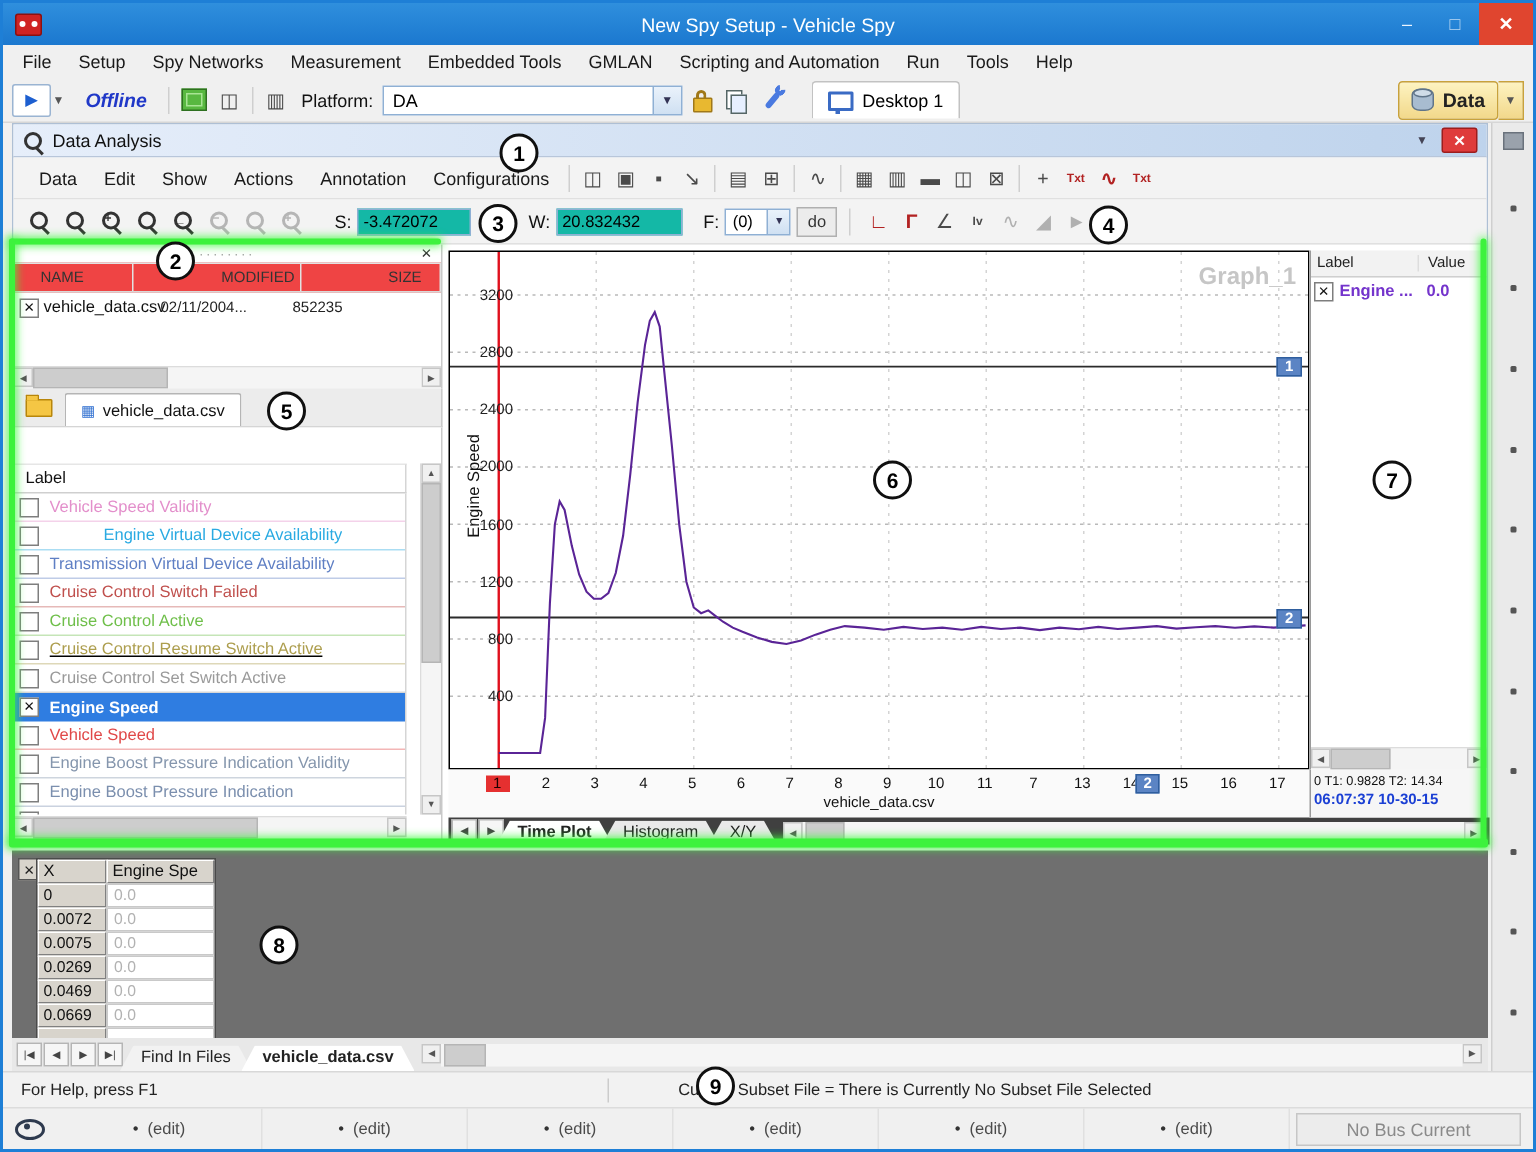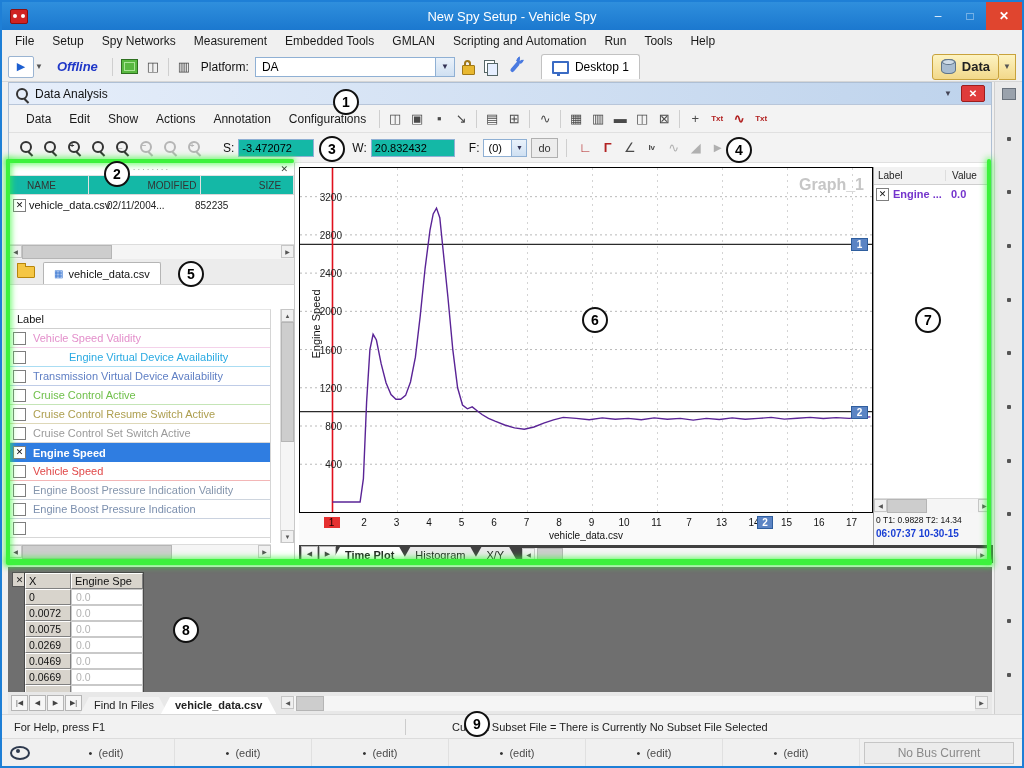--- a/index.html
+++ b/index.html
@@ -62,21 +62,21 @@
   .mag.dis .mod{color:#b5b5b5;}
   .flabel{font-size:12px;color:#111;margin:0 4px;}
   .fin{height:18px;border:1px solid #8fb0d4;background:#14b8a6;font-family:"Liberation Sans",sans-serif;font-size:11px;padding:0 3px;box-sizing:border-box;}
   .fsel{height:18px;border:1px solid #8fb0d4;background:#fff;font-size:11px;display:flex;align-items:center;padding-left:4px;position:relative;width:44px;box-sizing:border-box;}
   .fsel .arrow{position:absolute;right:0;top:0;width:14px;height:100%;background:linear-gradient(#eaf2fb,#cfe0f2);border-left:1px solid #8fb0d4;font-size:7px;display:flex;align-items:center;justify-content:center;color:#335;}
   .dobtn{height:18px;border:1px solid #b0b0b0;background:#ececec;font-size:11px;display:flex;align-items:center;padding:0 6px;margin-left:4px;color:#333;}
   
   .file-panel{position:absolute;left:0;top:80px;width:286px;height:96px;background:#fff;border-right:1px solid #c9c9c9;box-sizing:border-box;}
   .fp-top{height:12px;display:flex;align-items:center;justify-content:center;color:#9a9a9a;font-size:8px;letter-spacing:2px;position:relative;}
   .fp-close{position:absolute;right:4px;top:1px;font-size:9px;color:#333;}
-  .file-head{display:flex;height:18px;background:#14b8a6;border-top:1px solid #e2e2e2;border-bottom:1px solid #d8d8d8;gap:40px;}
+  .file-head{display:flex;height:18px;background:#ef4444;border-top:1px solid #e2e2e2;border-bottom:1px solid #d8d8d8;gap:40px;}
   .fh{font-size:10px;color:#333;display:flex;align-items:center;padding-left:18px;border-right:1px solid #e2e2e2;box-sizing:border-box;}
   .frow{display:flex;height:20px;align-items:center;font-size:11px;}
   .frow .cb{margin-left:4px;}
   .fc0{width:78px;padding-left:3px;color:#111;}
   .fc1{width:88px;font-size:10px;color:#222;}
   .fc2{width:58px;font-size:10px;color:#222;}
   .cb{display:inline-block;width:11px;height:11px;background:#fff;border:1px solid #7e7e7e;font-size:9px;line-height:11px;text-align:center;color:#111;box-sizing:content-box;flex:none;}
   .sb-h{position:absolute;left:0;width:100%;height:15px;display:flex;background:#f1f1f1;border-top:1px solid #dcdcdc;box-sizing:border-box;}
   .sb-v{position:absolute;width:14px;display:flex;flex-direction:column;background:#f1f1f1;border-left:1px solid #dcdcdc;box-sizing:border-box;}
   .sb-btn{width:13px;height:13px;background:#f0f0f0;border:1px solid #c6c6c6;color:#555;font-size:6px;display:flex;align-items:center;justify-content:center;flex:none;box-sizing:border-box;}
@@ -413,25 +413,29 @@
             <span class="slabel" style="color: rgb(227, 143, 203);">Vehicle Speed Validity</span>
           </div>
           <div class="srow" style="border-bottom: 1px solid rgba(42, 170, 226, 0.4);">
             <span class="cb"></span>
             <span class="slabel" style="color: rgb(42, 170, 226); padding-left: 36px;">Engine Virtual Device Availability</span>
           </div>
           <div class="srow" style="border-bottom: 1px solid rgba(95, 127, 196, 0.4);">
             <span class="cb"></span>
             <span class="slabel" style="color: rgb(95, 127, 196);">Transmission Virtual Device Availability</span>
           </div>
+          <div class="srow" style="border-bottom: 1px solid rgba(192, 80, 77, 0.4);">
+            <span class="cb"></span>
+            <span class="slabel" style="color: rgb(192, 80, 77);">Cruise Control Switch Failed</span>
+          </div>
           <div class="srow" style="border-bottom: 1px solid rgba(111, 191, 74, 0.4);">
             <span class="cb"></span>
             <span class="slabel" style="color: rgb(111, 191, 74);">Cruise Control Active</span>
           </div>
-          <div class="srow" style="border-bottom: 1px solid rgba(173, 158, 78, 0.4);">
+          <div class="srow" style="border-bottom: 1px solid rgba(173, 158, 78, 0.4); text-decoration: underline;">
             <span class="cb"></span>
             <span class="slabel" style="color: rgb(173, 158, 78);">Cruise Control Resume Switch Active</span>
           </div>
           <div class="srow" style="border-bottom: 1px solid rgba(154, 154, 154, 0.4);">
             <span class="cb"></span>
             <span class="slabel" style="color: rgb(154, 154, 154);">Cruise Control Set Switch Active</span>
           </div>
           <div class="srow sel">
             <span class="cb on">✕</span>
             <span class="slabel">Engine Speed</span>

